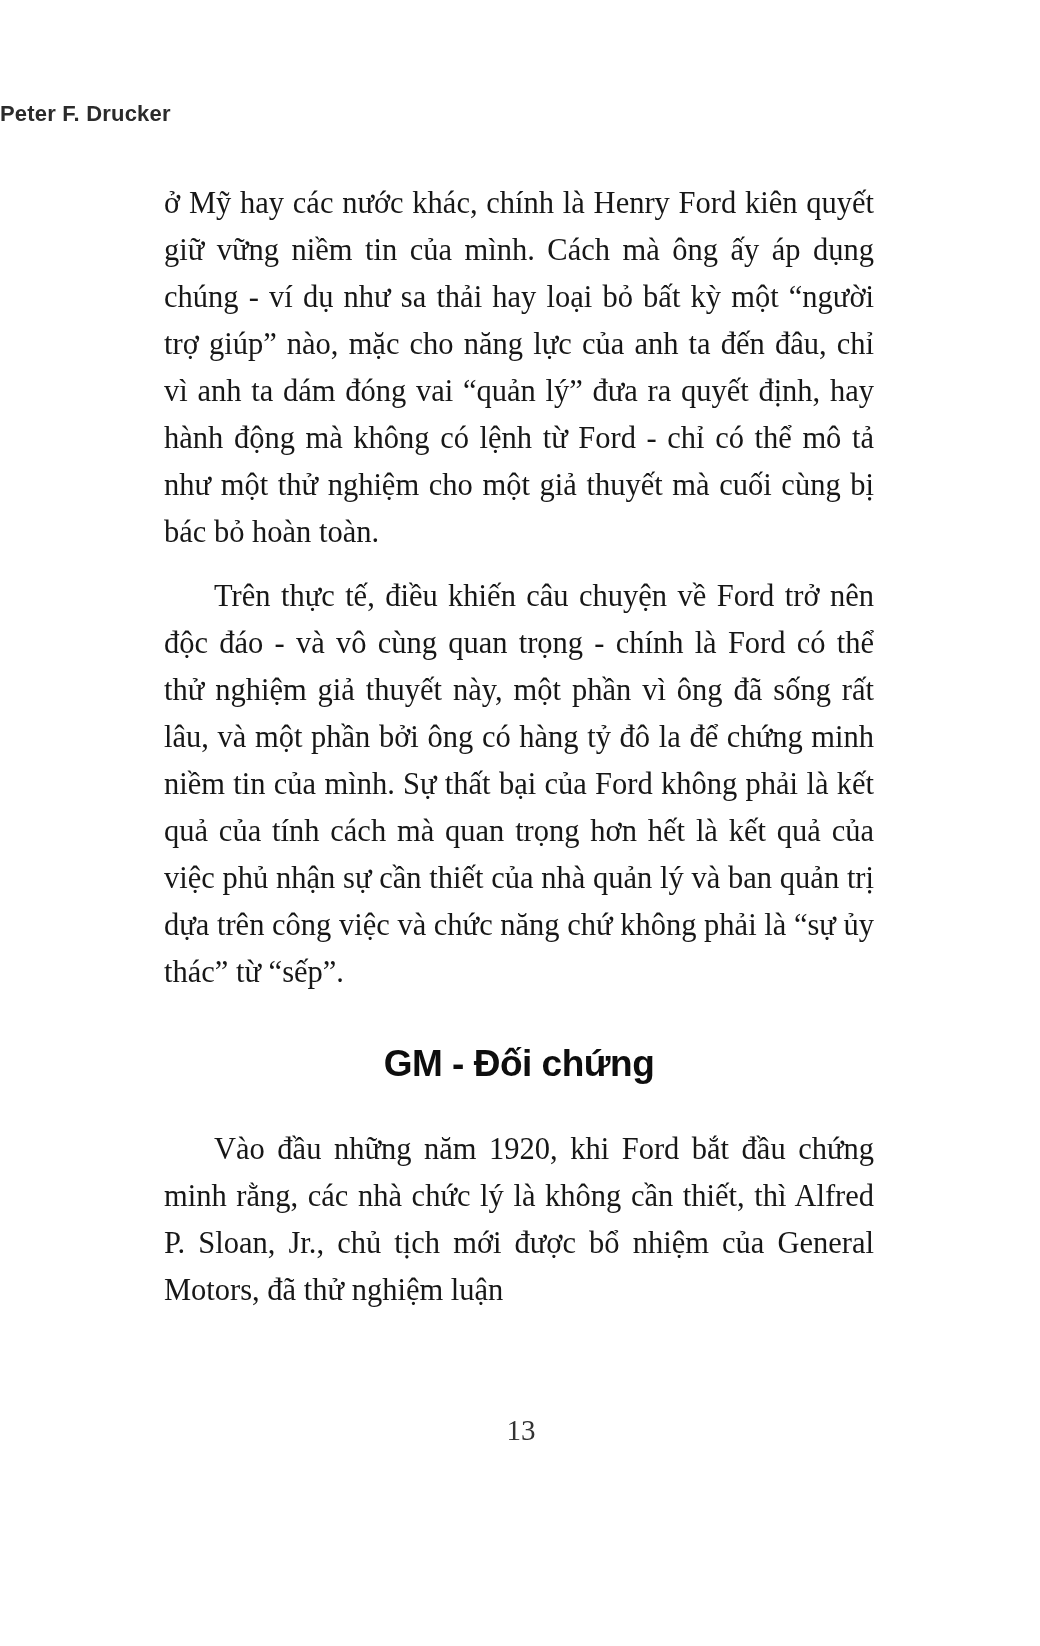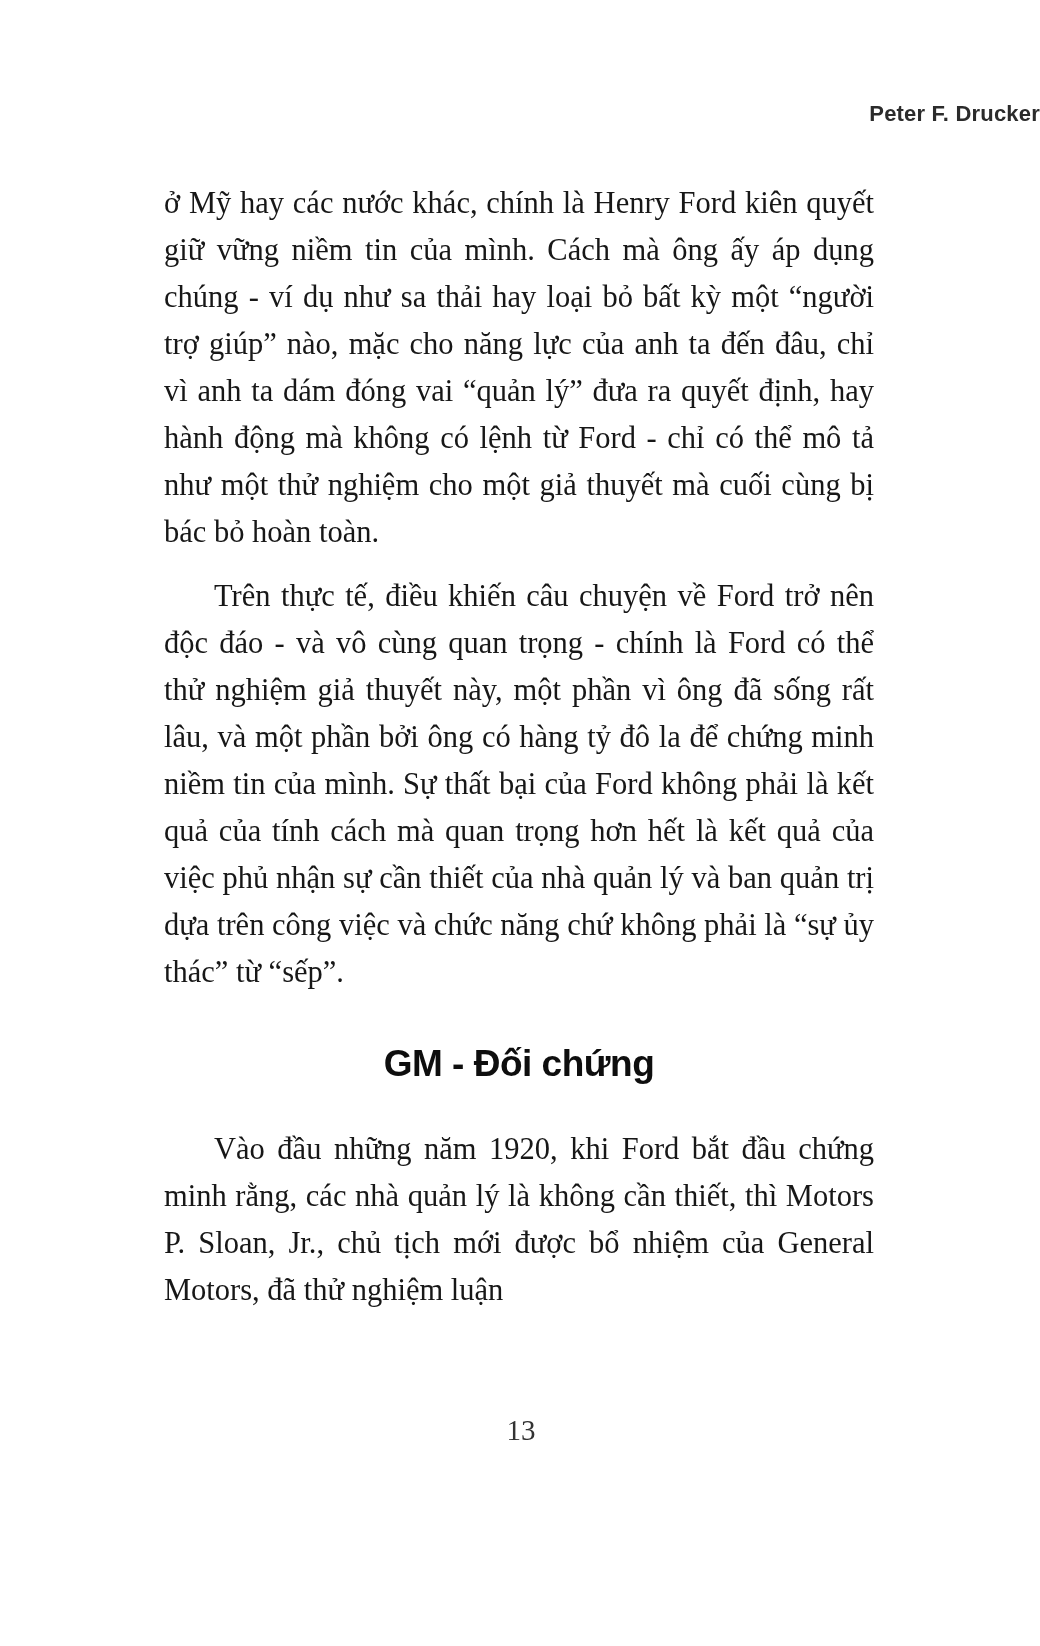--- a/index.html
+++ b/index.html
@@ -16,21 +16,21 @@
       font-family: "Liberation Serif", "DejaVu Serif", serif;
       color: #171717;
       overflow: hidden;
       box-sizing: border-box;
     }
     .running-header {
       position: absolute;
       top: 101px;
       left: 0;
       width: 100%;
-      text-align: right;
+      text-align: left;
       font-family: "Liberation Sans", "DejaVu Sans", sans-serif;
       font-weight: 700;
       font-size: 22px;
       letter-spacing: 0.2px;
       color: #2b2b2b;
     }
     .text-block {
       position: absolute;
       left: 164px;
       top: 180px;
@@ -75,19 +75,19 @@
   <div class="running-header">Peter F. Drucker</div>
 
   <div class="text-block">
 
     <p class="para">ở Mỹ hay các nước khác, chính là Henry Ford kiên quyết giữ vững niềm tin của mình. Cách mà ông ấy áp dụng chúng - ví dụ như sa thải hay loại bỏ bất kỳ một “người trợ giúp” nào, mặc cho năng lực của anh ta đến đâu, chỉ vì anh ta dám đóng vai “quản lý” đưa ra quyết định, hay hành động mà không có lệnh từ Ford - chỉ có thể mô tả như một thử nghiệm cho một giả thuyết mà cuối cùng bị bác bỏ hoàn toàn.</p>
 
     <p class="para indent">Trên thực tế, điều khiến câu chuyện về Ford trở nên độc đáo - và vô cùng quan trọng - chính là Ford có thể thử nghiệm giả thuyết này, một phần vì ông đã sống rất lâu, và một phần bởi ông có hàng tỷ đô la để chứng minh niềm tin của mình. Sự thất bại của Ford không phải là kết quả của tính cách mà quan trọng hơn hết là kết quả của việc phủ nhận sự cần thiết của nhà quản lý và ban quản trị dựa trên công việc và chức năng chứ không phải là “sự ủy thác” từ “sếp”.</p>
 
     <h2 class="section-heading">GM - Đối chứng</h2>
 
-    <p class="para indent">Vào đầu những năm 1920, khi Ford bắt đầu chứng minh rằng, các nhà quản lý là không cần thiết, thì Motors P. Sloan, Jr., chủ tịch mới được bổ nhiệm của General Motors, đã thử nghiệm luận</p>
+    <p class="para indent">Vào đầu những năm 1920, khi Ford bắt đầu chứng minh rằng, các nhà chức lý là không cần thiết, thì Alfred P. Sloan, Jr., chủ tịch mới được bổ nhiệm của General Motors, đã thử nghiệm luận</p>
 
   </div>
 
   <div class="page-number">13</div>
 
 </div>
 
 </body></html>

